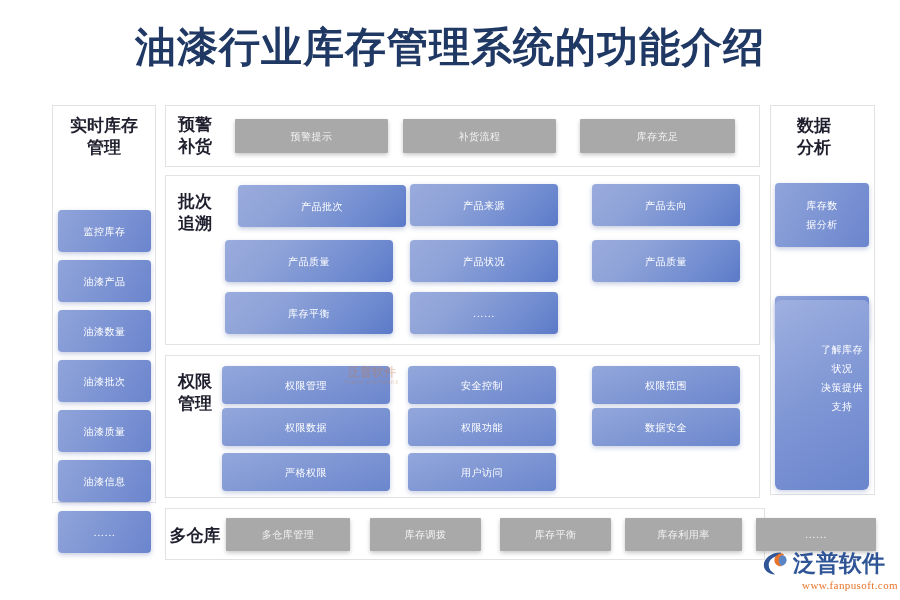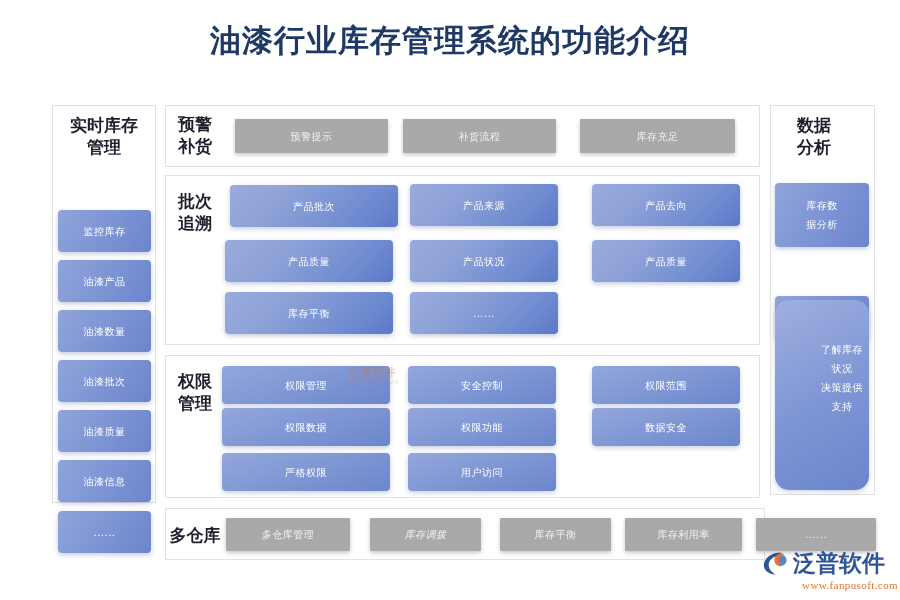--- a/index.html
+++ b/index.html
@@ -15,21 +15,21 @@
     position: relative;
   }
 
   
   .title {
     position: absolute;
     top: 20px;
     left: 0;
     width: 900px;
     text-align: center;
-    font-size: 31px;
+    font-size: 41px;
     font-weight: bold;
     color: #1f3864;
     letter-spacing: 1px;
     font-family: "DejaVu Serif", "Liberation Serif", serif;
   }
 
   
   .panel {
     position: absolute;
     background: #ffffff;
@@ -84,21 +84,21 @@
     background: linear-gradient(120deg, #90a4da 0%, #7e95d4 50%, #6b85cd 100%);
     box-shadow: 0 2px 5px rgba(90,110,170,0.35);
     border-radius: 4px;
   }
 
   .btn-tall {
     background: linear-gradient(150deg, #9fb0e0 0%, #8097d5 50%, #6a85cd 100%);
     box-shadow: 0 2px 5px rgba(90,110,170,0.3);
     align-items: flex-start;
     padding-top: 40px;
-    border-radius: 14px;
+    border-radius: 6px;
     padding-left: 40px;
   }
 
   .multi {
     white-space: pre-line;
   }
 
   
   .watermark {
     position: absolute;
@@ -186,21 +186,21 @@
 
 <div class="btn btn-gray multi" style="left:235px; top:119px; width:153px; height:34px;">预警提示</div>
 <div class="btn btn-gray multi" style="left:403px; top:119px; width:153px; height:34px;">补货流程</div>
 <div class="btn btn-gray multi" style="left:580px; top:119px; width:155px; height:34px;">库存充足</div>
 
 <div class="panel" style="left:165px; top:175px; width:595px; height:170px;"></div>
 
 <div class="panel-label multi" style="left:170px; top:190px; width:50px;">批次
 追溯</div>
 
-<div class="btn btn-blue multi" style="left:230px; top:185px; width:168px; height:42px;">产品批次</div>
+<div class="btn btn-blue multi" style="left:238px; top:185px; width:168px; height:42px;">产品批次</div>
 <div class="btn btn-blue multi" style="left:410px; top:184px; width:148px; height:42px;">产品来源</div>
 <div class="btn btn-blue multi" style="left:592px; top:184px; width:148px; height:42px;">产品去向</div>
 
 <div class="btn btn-blue multi" style="left:225px; top:240px; width:168px; height:42px;">产品质量</div>
 <div class="btn btn-blue multi" style="left:410px; top:240px; width:148px; height:42px;">产品状况</div>
 <div class="btn btn-blue multi" style="left:592px; top:240px; width:148px; height:42px;">产品质量</div>
 
 <div class="btn btn-blue multi" style="left:225px; top:292px; width:168px; height:42px;">库存平衡</div>
 <div class="btn btn-blue multi" style="left:410px; top:292px; width:148px; height:42px;">......</div>
 
@@ -223,21 +223,21 @@
 <div class="watermark">
   <div class="wm-main">泛普软件</div>
   <div class="wm-sub">FANPU SOFTWARE</div>
 </div>
 
 <div class="panel" style="left:165px; top:508px; width:600px; height:52px;"></div>
 
 <div class="panel-label" style="left:166px; top:524px; width:58px;">多仓库</div>
 
 <div class="btn btn-gray multi" style="left:226px; top:518px; width:124px; height:33px;">多仓库管理</div>
-<div class="btn btn-gray multi" style="left:370px; top:518px; width:111px; height:33px;font-style:italic;">库存调拨</div>
+<div class="btn btn-gray multi" style="left:370px; top:518px; width:111px; height:33px;">库存调拨</div>
 <div class="btn btn-gray multi" style="left:500px; top:518px; width:111px; height:33px;">库存平衡</div>
 <div class="btn btn-gray multi" style="left:625px; top:518px; width:117px; height:33px;">库存利用率</div>
 <div class="btn btn-gray multi" style="left:756px; top:518px; width:120px; height:33px;">......</div>
 
 <div class="panel" style="left:770px; top:105px; width:105px; height:390px;"></div>
 
 <div class="panel-label multi" style="left:770px; top:114px; width:88px;">数据
 分析</div>
 
 <div class="btn btn-side multi" style="left:775px; top:183px; width:94px; height:64px;">库存数

